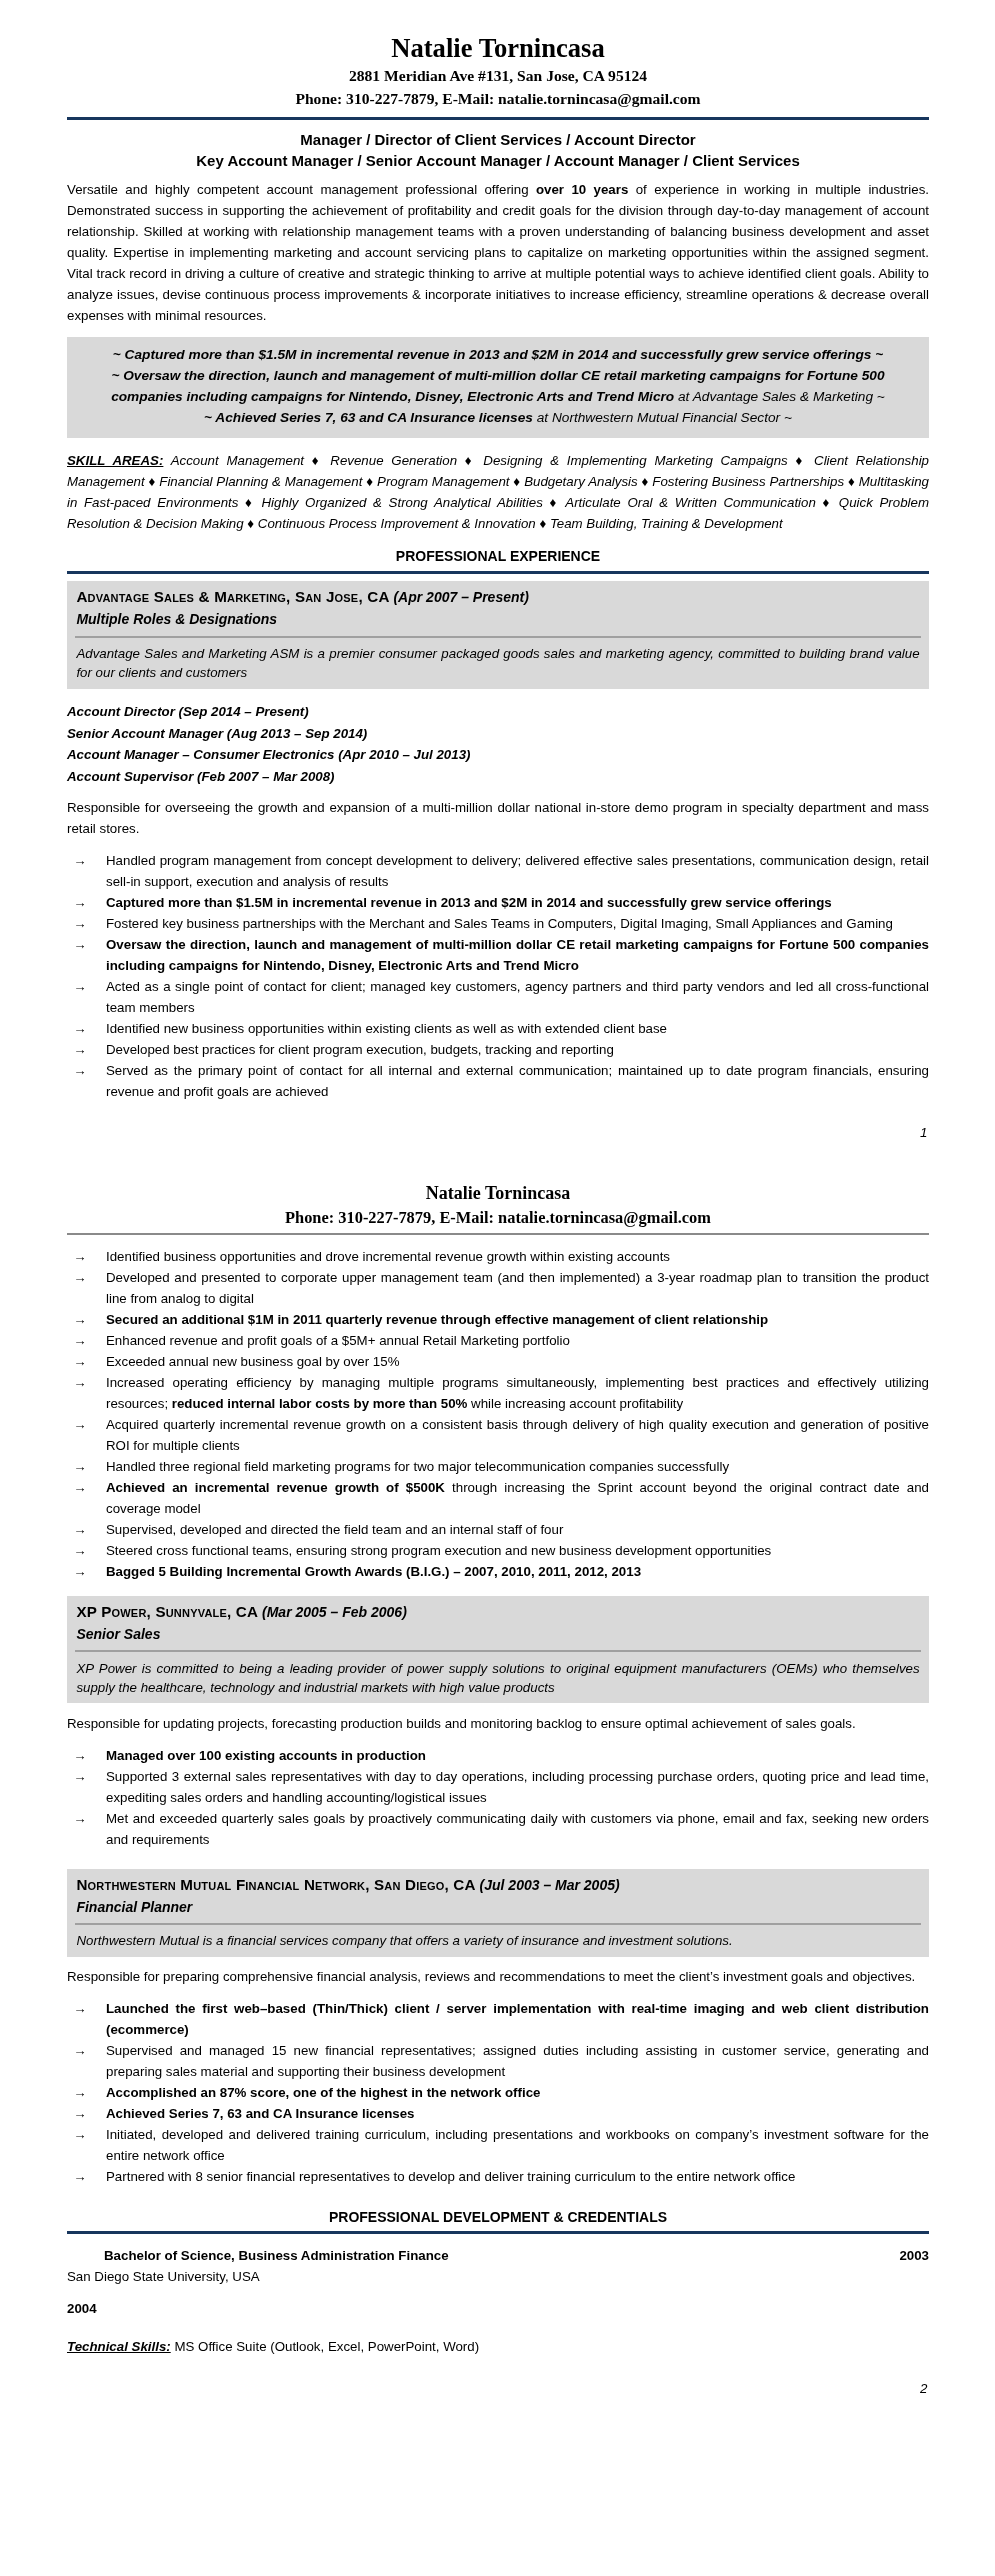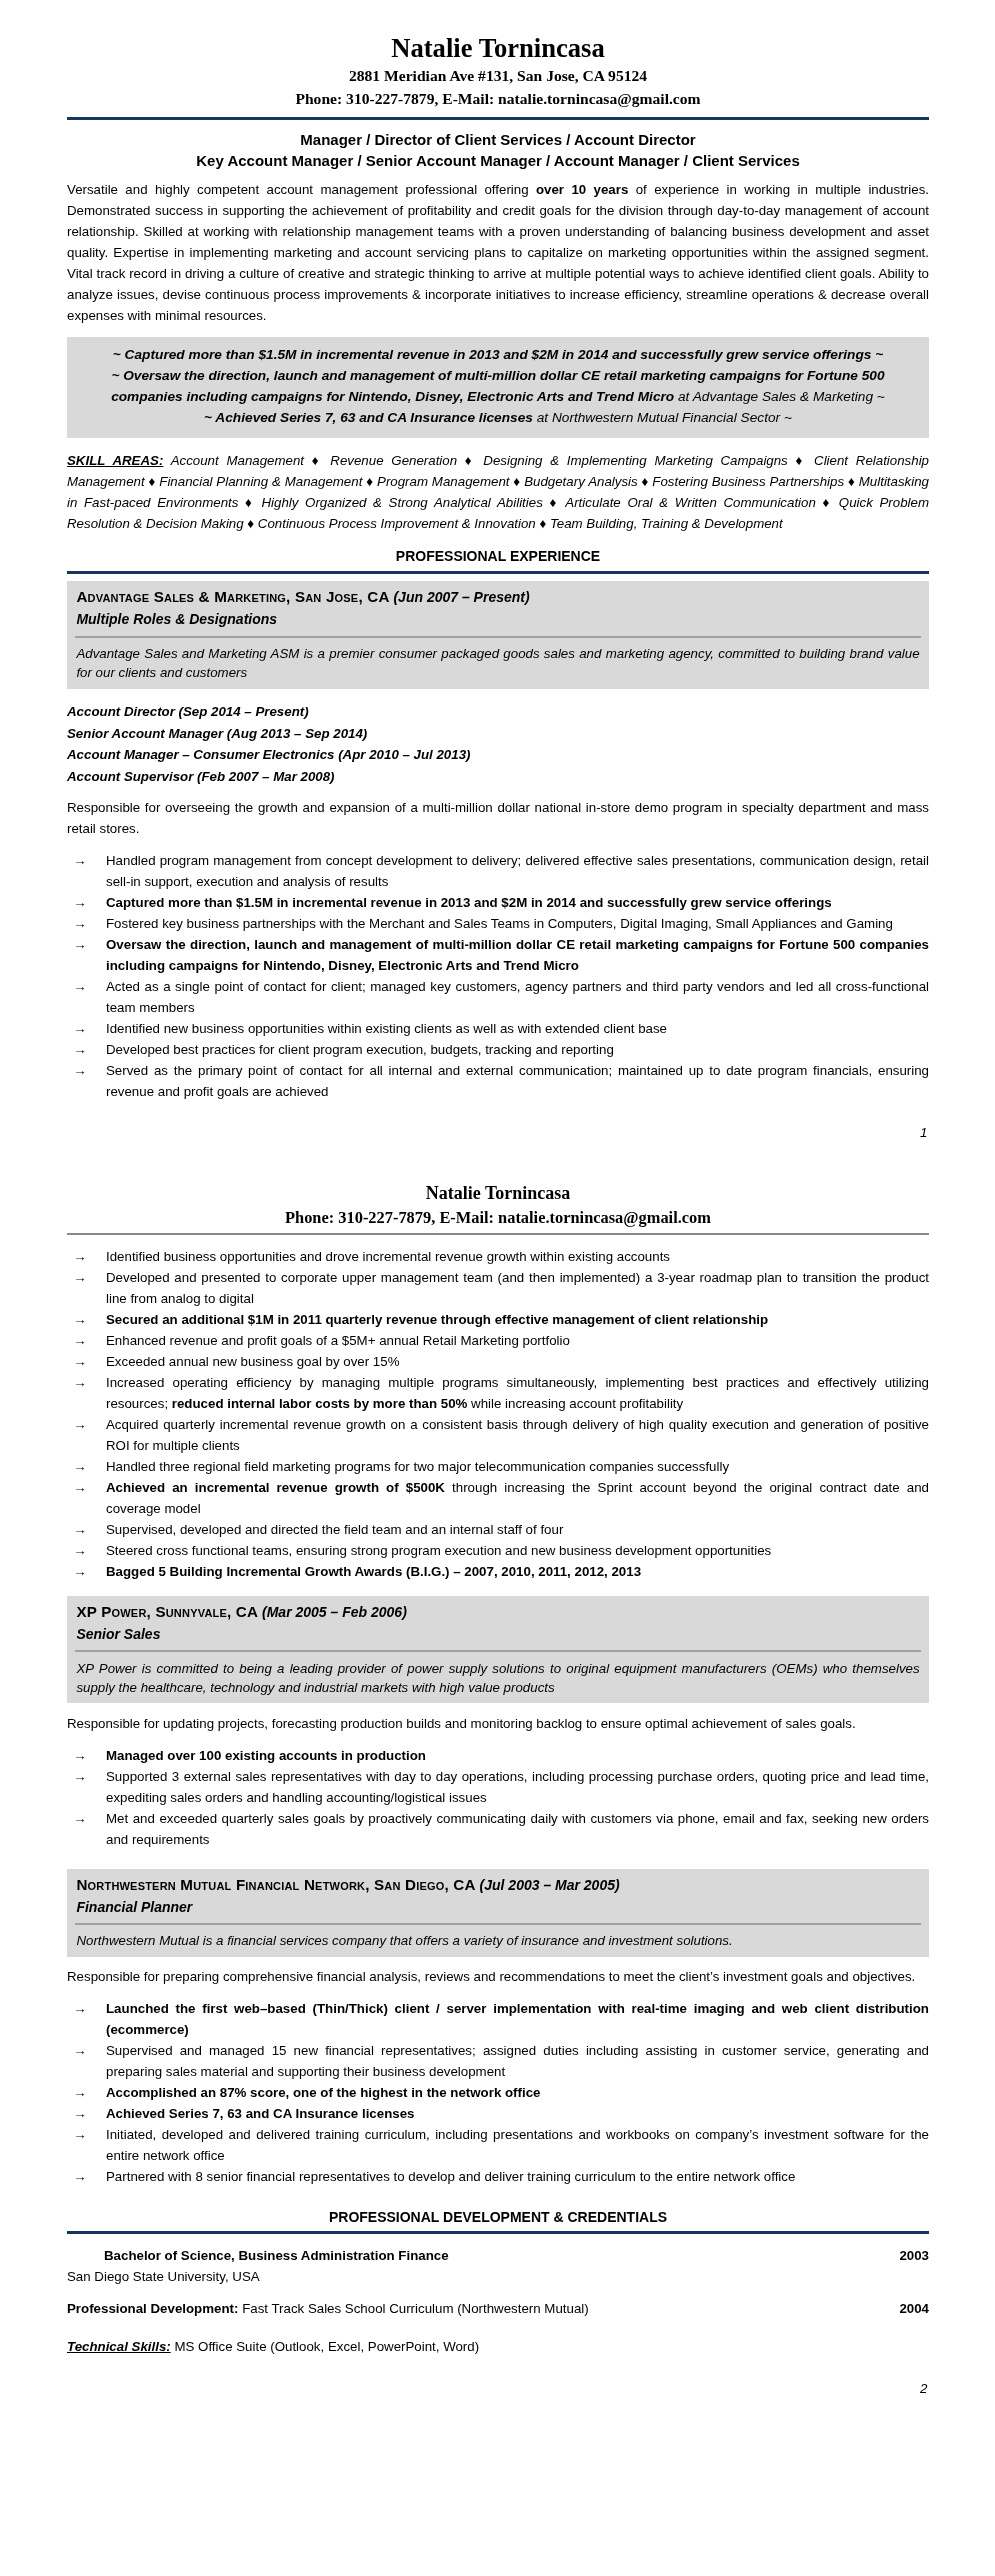--- a/index.html
+++ b/index.html
@@ -87,21 +87,21 @@
     <p><span style="font-weight: bold;">~ Oversaw the direction, launch and management of multi-million dollar CE retail marketing campaigns for Fortune 500 companies including campaigns for Nintendo, Disney, Electronic Arts and Trend Micro</span><span> at Advantage Sales &amp; Marketing ~</span></p>
     <p><span style="font-weight: bold;">~ Achieved Series 7, 63 and CA Insurance licenses</span><span> at Northwestern Mutual Financial Sector ~</span></p>
   </div>
 
   <p class="just skills"><span style="font-weight: bold; font-style: italic; text-decoration: underline;">SKILL AREAS:</span><span style="font-style: italic;"> Account Management ♦ Revenue Generation ♦ Designing &amp; Implementing Marketing Campaigns ♦ Client Relationship Management ♦ Financial Planning &amp; Management ♦ Program Management ♦ Budgetary Analysis ♦ Fostering Business Partnerships ♦ Multitasking in Fast-paced Environments ♦ Highly Organized &amp; Strong Analytical Abilities ♦ Articulate Oral &amp; Written Communication ♦ Quick Problem Resolution &amp; Decision Making ♦ Continuous Process Improvement &amp; Innovation ♦ Team Building, Training &amp; Development</span></p>
 
   <div class="section-head">PROFESSIONAL EXPERIENCE</div>
   <hr class="rule-navy-thin">
 
   <div class="jobblock">
-    <div><span class="company">Advantage Sales &amp; Marketing, San Jose, CA </span><span class="dates">(Jun 2007 – Present)</span></div>
+    <div><span class="company">Advantage Sales &amp; Marketing, San Jose, CA </span><span class="dates">(Apr 2007 – Present)</span></div>
     <div class="role">Multiple Roles &amp; Designations</div>
     <hr class="block-divider">
     <div class="blurb">Advantage Sales and Marketing ASM is a premier consumer packaged goods sales and marketing agency, committed to building brand value for our clients and customers</div>
   </div>
 
   <div class="positions">
       <div>Account Director (Sep 2014 – Present)</div>
       <div>Senior Account Manager (Aug 2013 – Sep 2014)</div>
       <div>Account Manager – Consumer Electronics (Apr 2010 – Jul 2013)</div>
       <div>Account Supervisor (Feb 2007 – Mar 2008)</div>
@@ -269,21 +269,20 @@
   <div class="section-head" style="margin-top:19px">PROFESSIONAL DEVELOPMENT &amp; CREDENTIALS</div>
   <hr class="rule-navy-thin">
 
   <div class="cred-row">
     <span><span style="font-weight: bold; padding-left: 37px;">Bachelor of Science, Business Administration Finance</span></span>
     <span class="cred-year">2003</span>
   </div>
   <p class="cred-sub">San Diego State University, USA</p>
 
   <div class="cred-row">
-    <span><span style="font-weight: bold;">Professional Development: </span><span>Fast Track Sales School Curriculum (Northwestern Mutual)</span></span>
     <span class="cred-year">2004</span>
   </div>
 
   <p class="tech"><span style="font-weight: bold; font-style: italic; text-decoration: underline;">Technical Skills:</span><span> MS Office Suite (Outlook, Excel, PowerPoint, Word)</span></p>
 
   <div class="pagenum">2</div>
 </div>
 
 
 </body></html>

